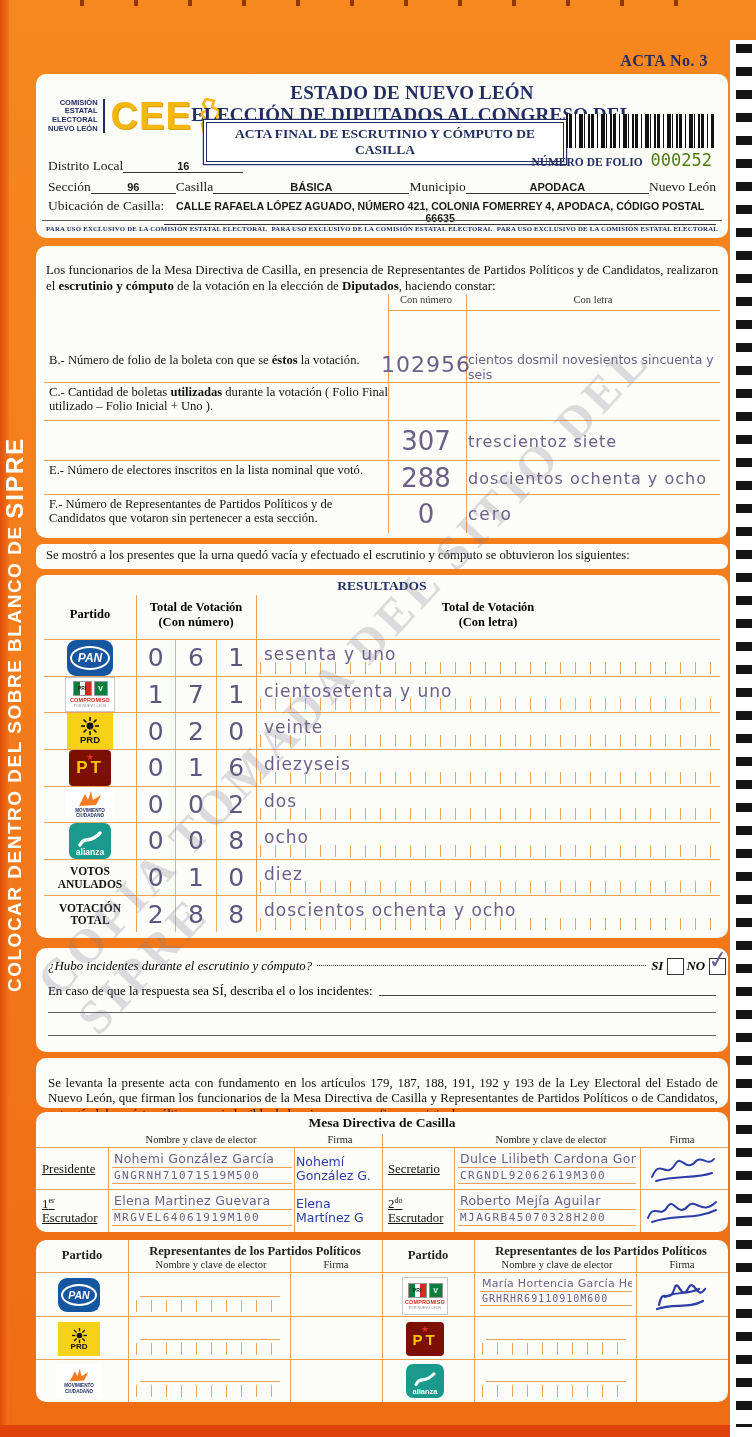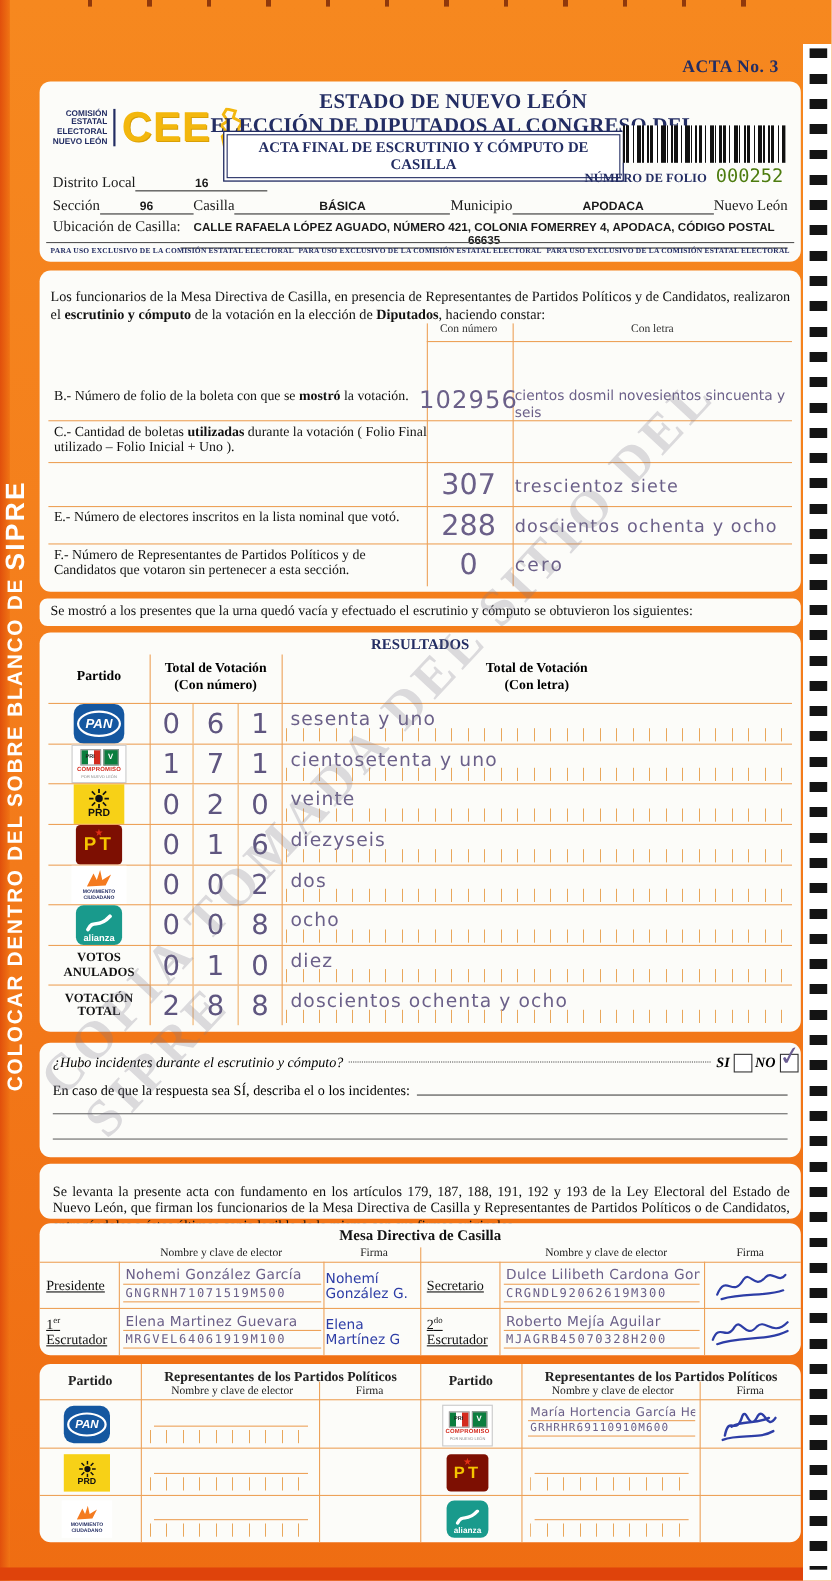--- a/index.html
+++ b/index.html
@@ -198,21 +198,21 @@
   <div class="box" style="left:36px; top:246px; width:692px; height:292px;">
     <p class="scr-intro"><span>Los funcionarios de la Mesa Directiva de Casilla, en presencia de Representantes de Partidos Políticos  y de Candidatos, realizaron el </span><b>escrutinio y cómputo</b><span> de la votación en la elección de </span><b>Diputados</b><span>, haciendo constar:</span></p>
     <div class="scr-table">
       <div class="colhdr" style="left:344px; width:76px; top:0;">Con número</div>
       <div class="colhdr" style="left:424px; right:2px; top:0;">Con letra</div>
       <div class="hline" style="left:344px; right:0; top:16px;"></div>
       <div class="vline" style="left:344px; top:0; height:239px;"></div>
       <div class="vline" style="left:422px; top:0; height:239px;"></div>
 
       <div class="scr-row" style="top:51px; height:38px;">
-        <div class="scr-desc" style="top:8px;"><span>B.- Número de folio de la boleta con que se </span><b>mostró</b><span> la votación.</span></div>
+        <div class="scr-desc" style="top:8px;"><span>B.- Número de folio de la boleta con que se </span><b>éstos</b><span> la votación.</span></div>
         <div class="scr-num hand" style="font-size:22px; letter-spacing:1px;">102956</div>
         <div class="scr-letra hand" style="font-size:12.5px; align-items:flex-end; padding-bottom:1px;">cientos dosmil novesientos sincuenta y seis</div>
         <div class="hline" style="left:0; right:0; bottom:0;"></div>
       </div>
       <div class="scr-row" style="top:89px; height:38px;">
         <div class="scr-desc"><span>C.- Cantidad de boletas </span><b>utilizadas</b><span> durante la votación ( Folio Final utilizado – Folio Inicial + Uno ).</span></div>
         <div class="scr-num hand" style="font-size:18px;"></div>
         <div class="scr-letra hand" style="font-size:14px;"></div>
         <div class="hline" style="left:0; right:0; bottom:0;"></div>
       </div>

